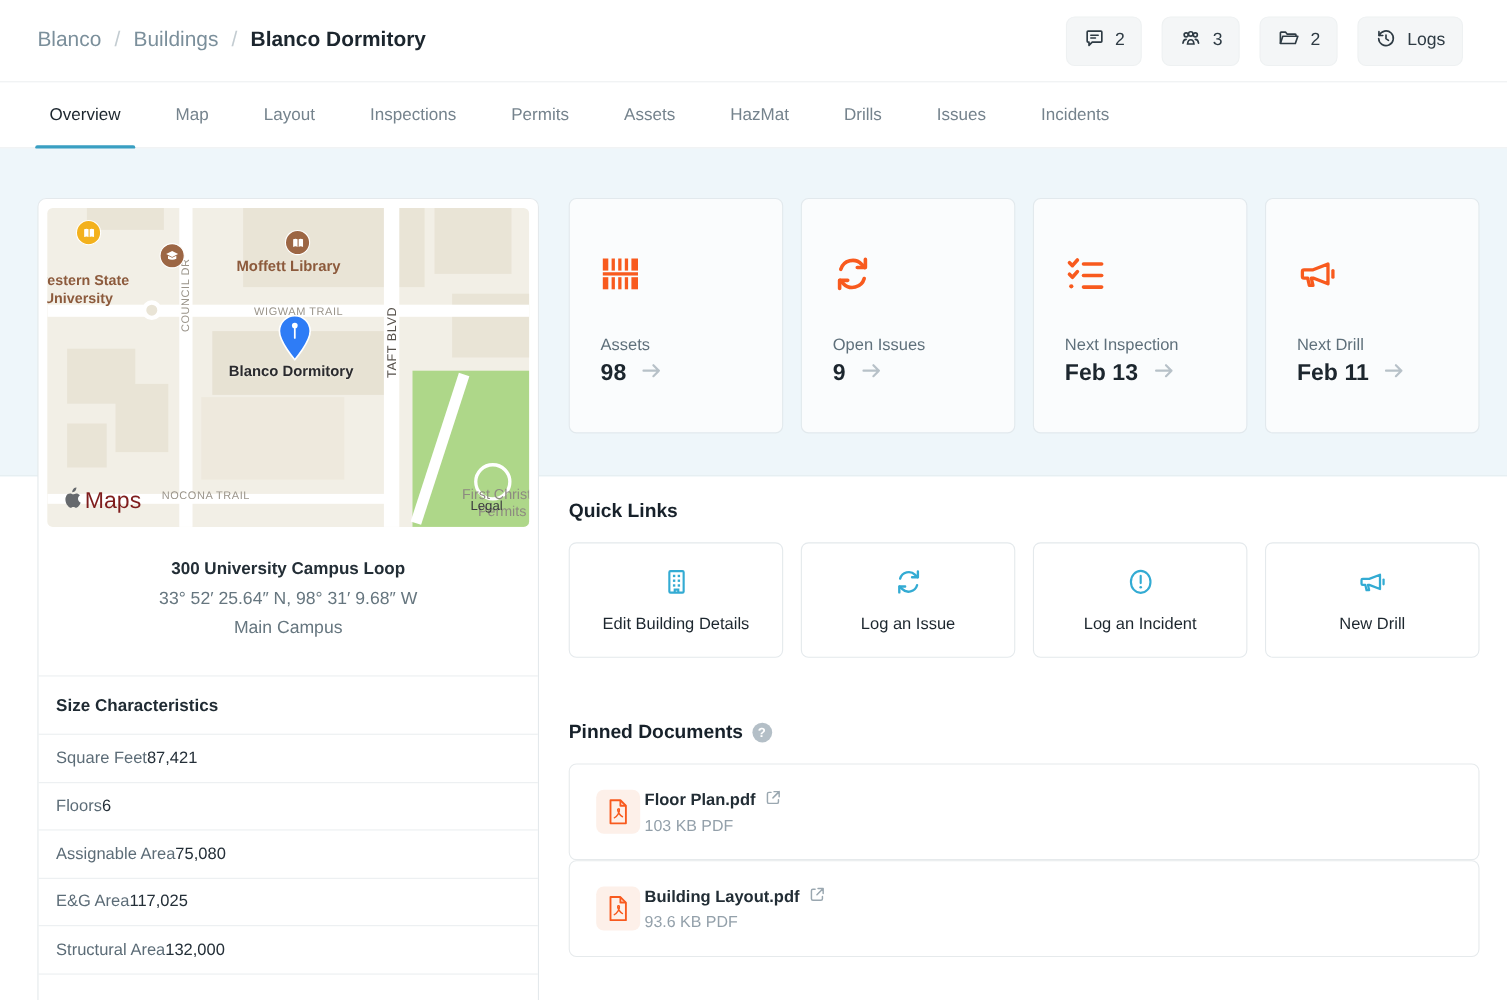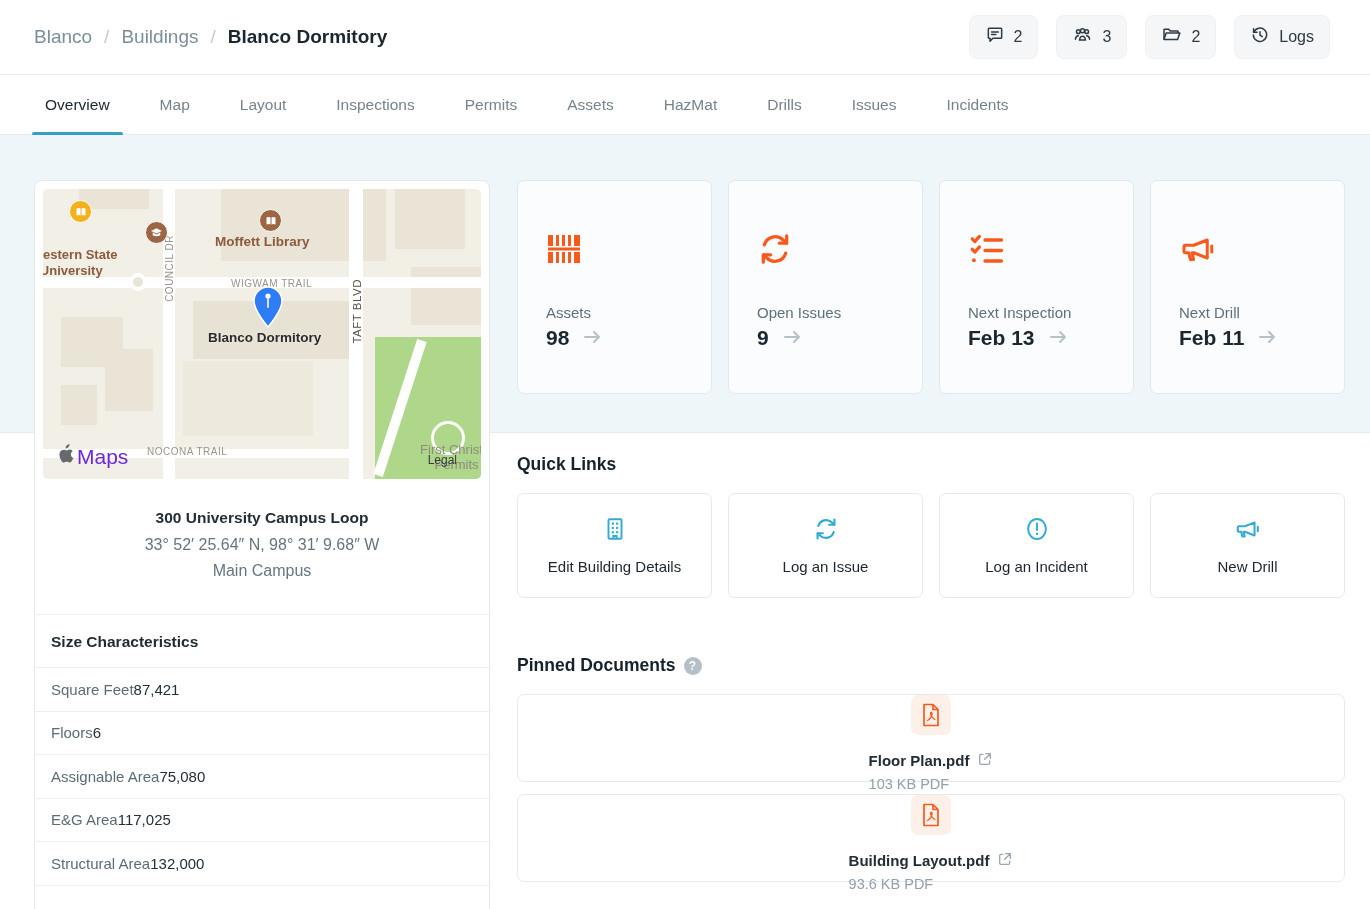--- a/index.html
+++ b/index.html
@@ -44,21 +44,21 @@
   .park { position:absolute; background:#aed789; }
   .map-lbl { position:absolute; font-size:10px; color:#9a948a; letter-spacing:.5px; white-space:nowrap; }
   .map-lbl.v { writing-mode:vertical-rl; transform:rotate(180deg); }
   .poi { position:absolute; width:23px; height:23px; border-radius:50%; display:flex;
     align-items:center; justify-content:center; color:#fff; font-size:12px; border:1.5px solid #fff; }
   .poi-name { position:absolute; font-weight:bold; color:#8c5a3c; font-size:13px; text-align:center;
     line-height:1.25; white-space:nowrap; }
   .pin-label { position:absolute; font-weight:bold; color:#2b2b2e; font-size:13.5px; white-space:nowrap;
     text-shadow:0 0 3px #f2efe6; }
   .maps-logo { position:absolute; left:14px; bottom:10px; display:flex; align-items:center; gap:3px;
-    color:#6d28d9; font-size:21px; }
+    color:#7f1d1d; font-size:21px; }
   .legal-lbl { position:absolute; right:24px; bottom:12px; font-size:12px; color:#3a3a3f; }
   .church-lbl { position:absolute; right:-12px; bottom:6px; font-size:13px; color:#8d8a80;
     text-align:center; line-height:1.2; }
 
   .addr-block { text-align:center; padding:22px 20px 26px; border-bottom:1px solid #eceff1; }
   .addr-line1 { font-weight:bold; font-size:15.5px; color:#232e36; margin-bottom:9px; }
   .addr-line2, .addr-line3 { font-size:16px; color:#66767f; margin-bottom:8px; }
   .size-head { font-weight:bold; font-size:15.5px; color:#1f2a32; padding:18px 16px 16px;
     border-bottom:1px solid #eceff1; }
   .srow { display:flex; justify-content:flex-start; padding:12px 16px; font-size:15px;
@@ -78,21 +78,21 @@
 
   .section-head { font-weight:bold; font-size:17.5px; color:#17212a; }
   .ql-head { margin:60px 0 18px; }
   .ql-card { flex:1; height:105px; background:#fff; border:1px solid #e4e9ec; border-radius:7px;
     display:flex; flex-direction:column; align-items:center; justify-content:center; gap:12px;
     cursor:pointer; }
   .ql-card .lbl { font-weight:normal; font-size:15px; color:#1c262e; }
 
   .pd-head { margin:57px 0 18px; display:flex; align-items:center; gap:8px; }
   .doc-card { background:#fff; border:1px solid #e6eaec; border-radius:7px; height:88px;
-    display:flex; align-items:center; padding:0 24px; gap:16px; margin-bottom:12px; cursor:pointer;flex-direction:column; }
+    display:flex; align-items:center; padding:0 24px; gap:4px; cursor:pointer; }
   .pdf-badge { width:40px; height:40px; border-radius:7px; background:#fdf0e9; display:flex;
     align-items:center; justify-content:center; flex:none; }
   .doc-name { display:flex; align-items:center; gap:8px; font-weight:bold; font-size:15px; color:#222d35; }
   .doc-meta { font-size:14.5px; color:#93a0aa; margin-top:6px; }
   .help-dot { width:18px; height:18px; border-radius:50%; background:#b4bfc7; color:#fff;
     font-size:12px; font-weight:bold; display:flex; align-items:center; justify-content:center; }
 </style>
 </head>
 <body>
 

